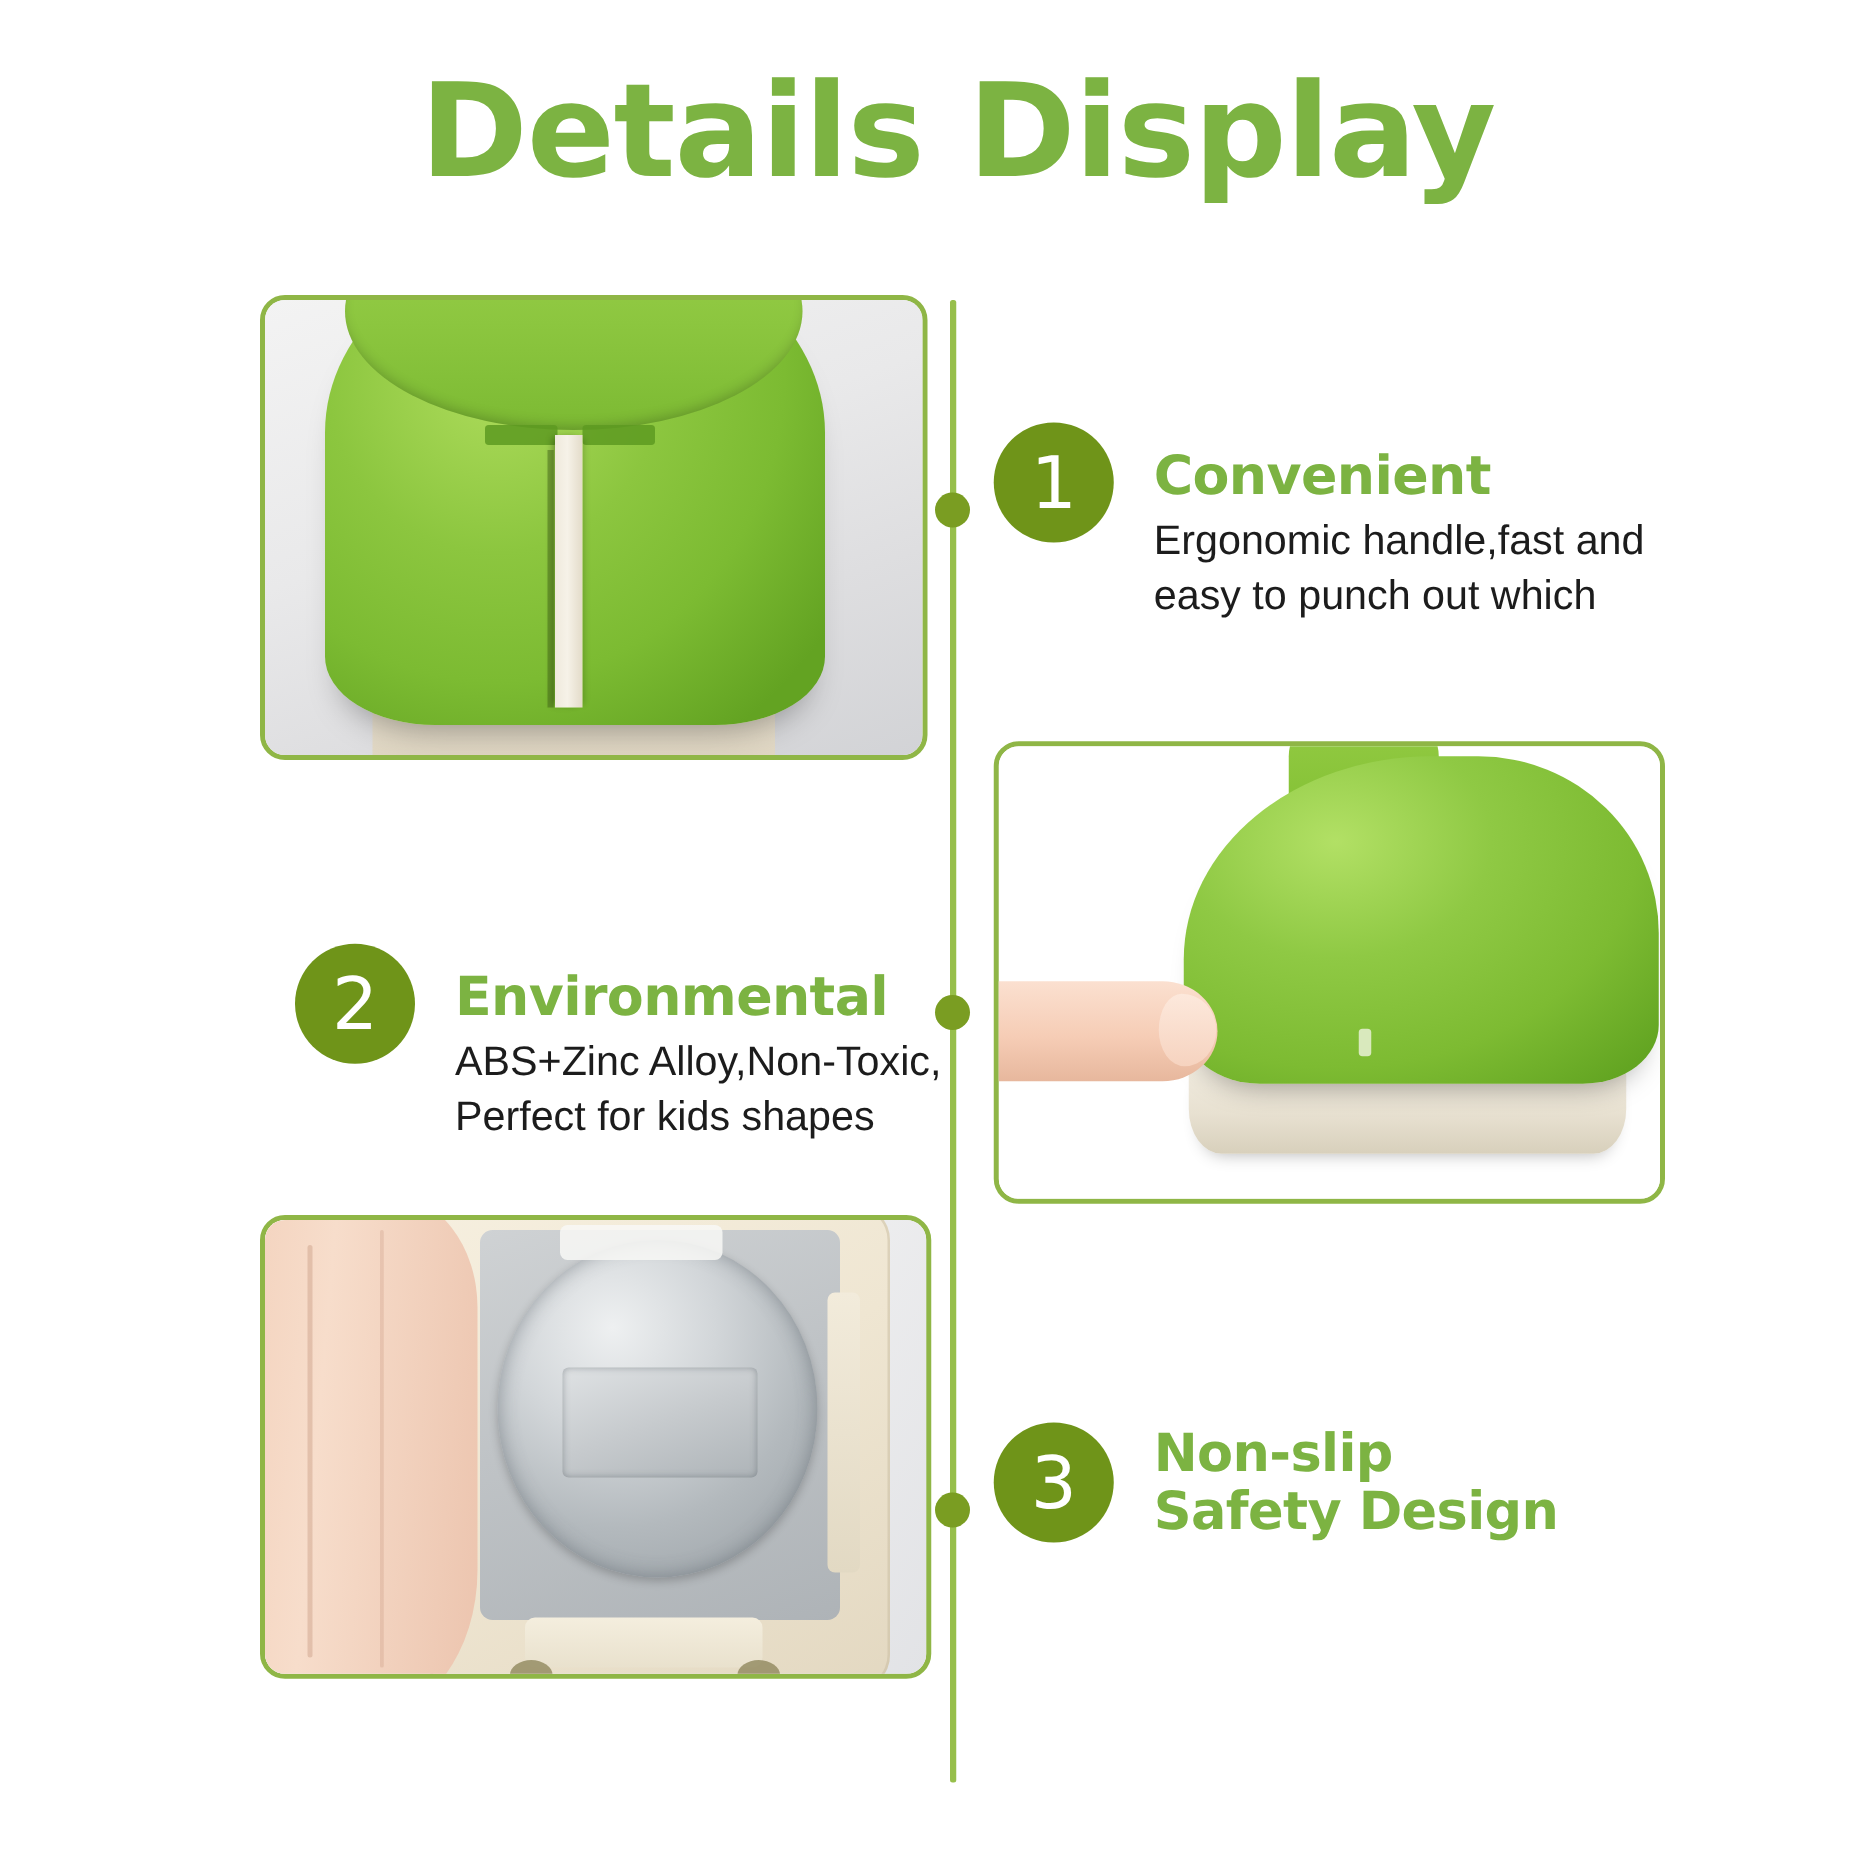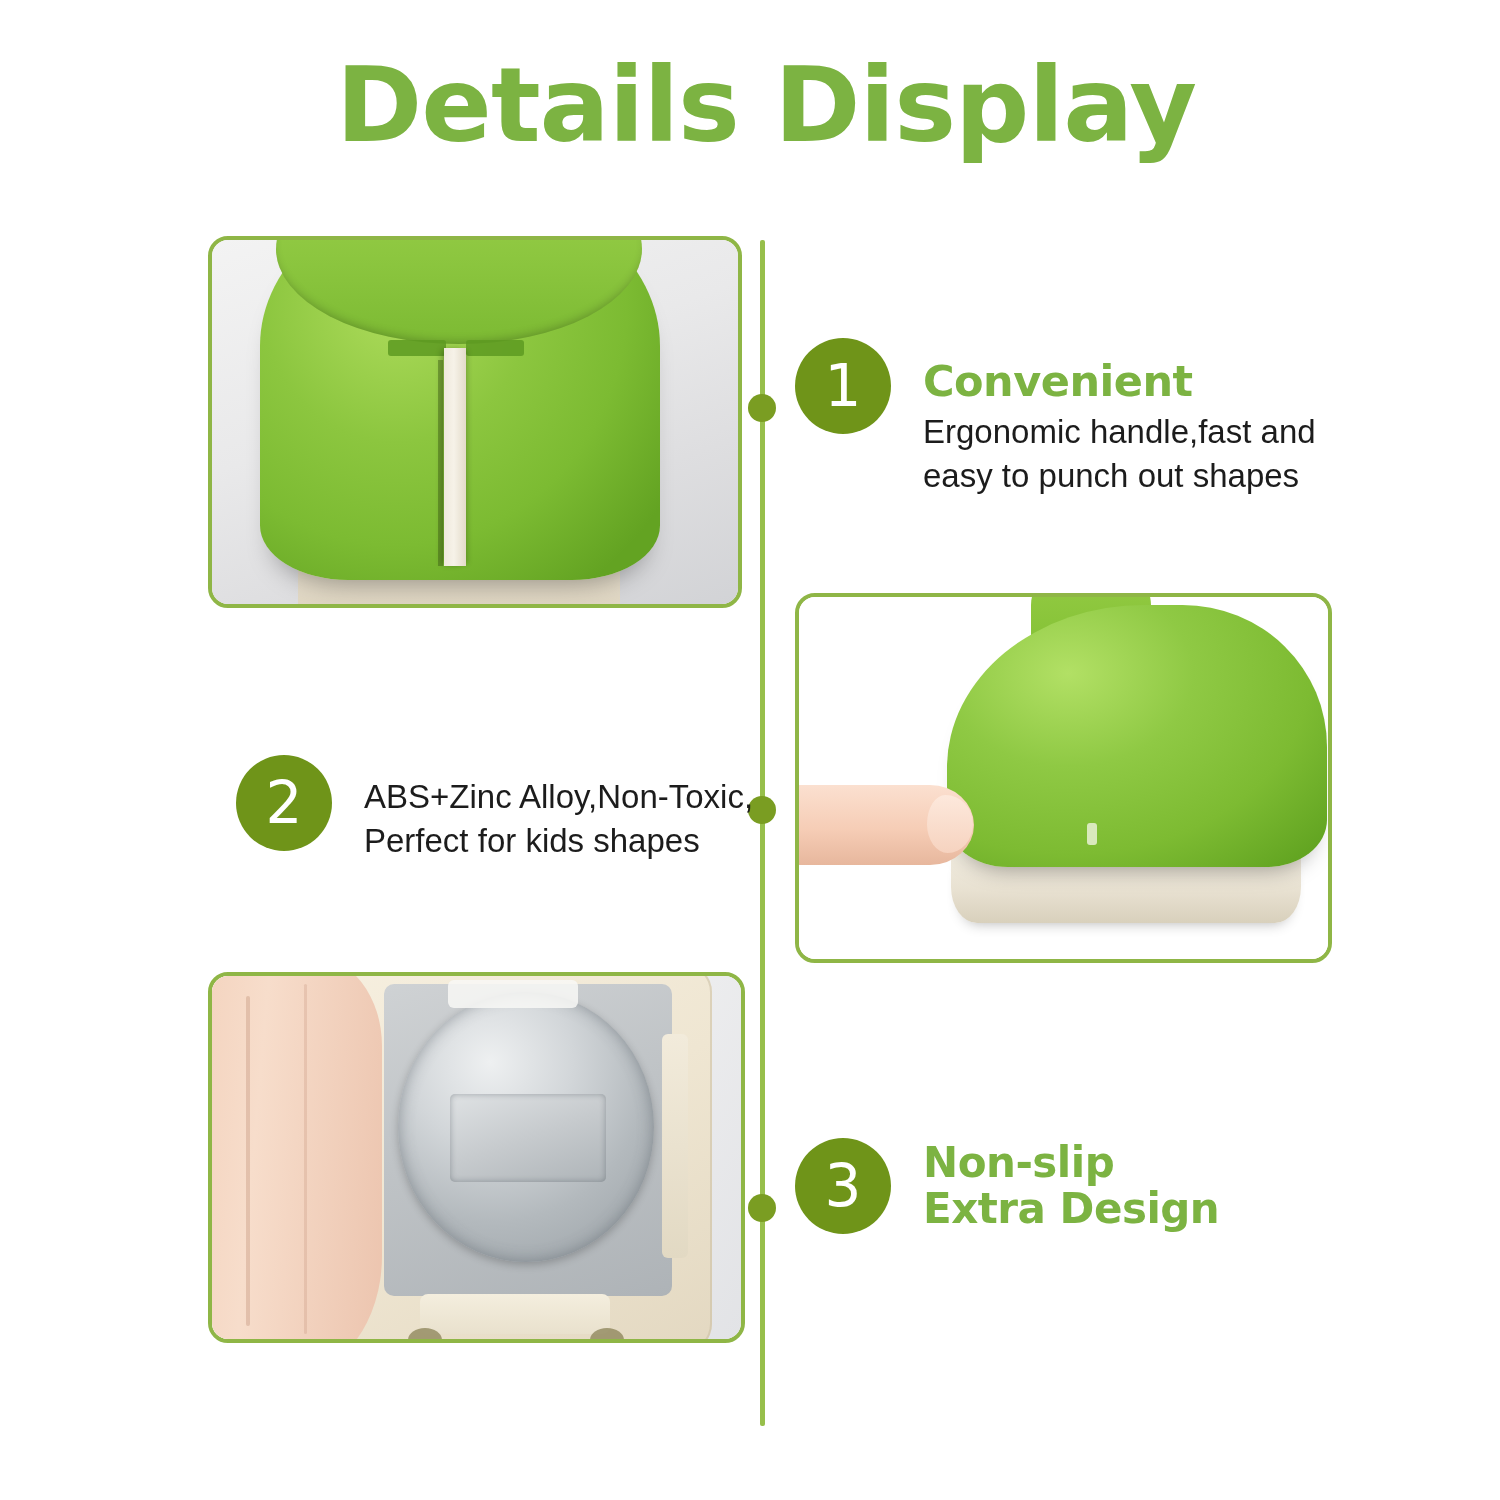--- a/index.html
+++ b/index.html
@@ -386,31 +386,32 @@
     <div class="hand-crease"></div>
     <div class="hand-crease2"></div>
   </div>
 </div>
 
 <div class="callout" id="callout-1">
   <div class="callout-number">1</div>
   <div class="callout-text">
     <div class="callout-heading">Convenient</div>
     <div class="callout-body">Ergonomic handle,fast and
-easy to punch out shapes</div>
+easy to punch out which</div>
   </div>
 </div>
 
 <div class="callout" id="callout-2">
   <div class="callout-number">2</div>
   <div class="callout-text">
+    <div class="callout-heading">Environmental</div>
     <div class="callout-body">ABS+Zinc Alloy,Non-Toxic,
 Perfect for kids shapes</div>
   </div>
 </div>
 
 <div class="callout" id="callout-3">
   <div class="callout-number">3</div>
   <div class="callout-text">
     <div class="callout-heading">Non-slip
-Extra Design</div>
+Safety Design</div>
   </div>
 </div>
 
 </body></html>

